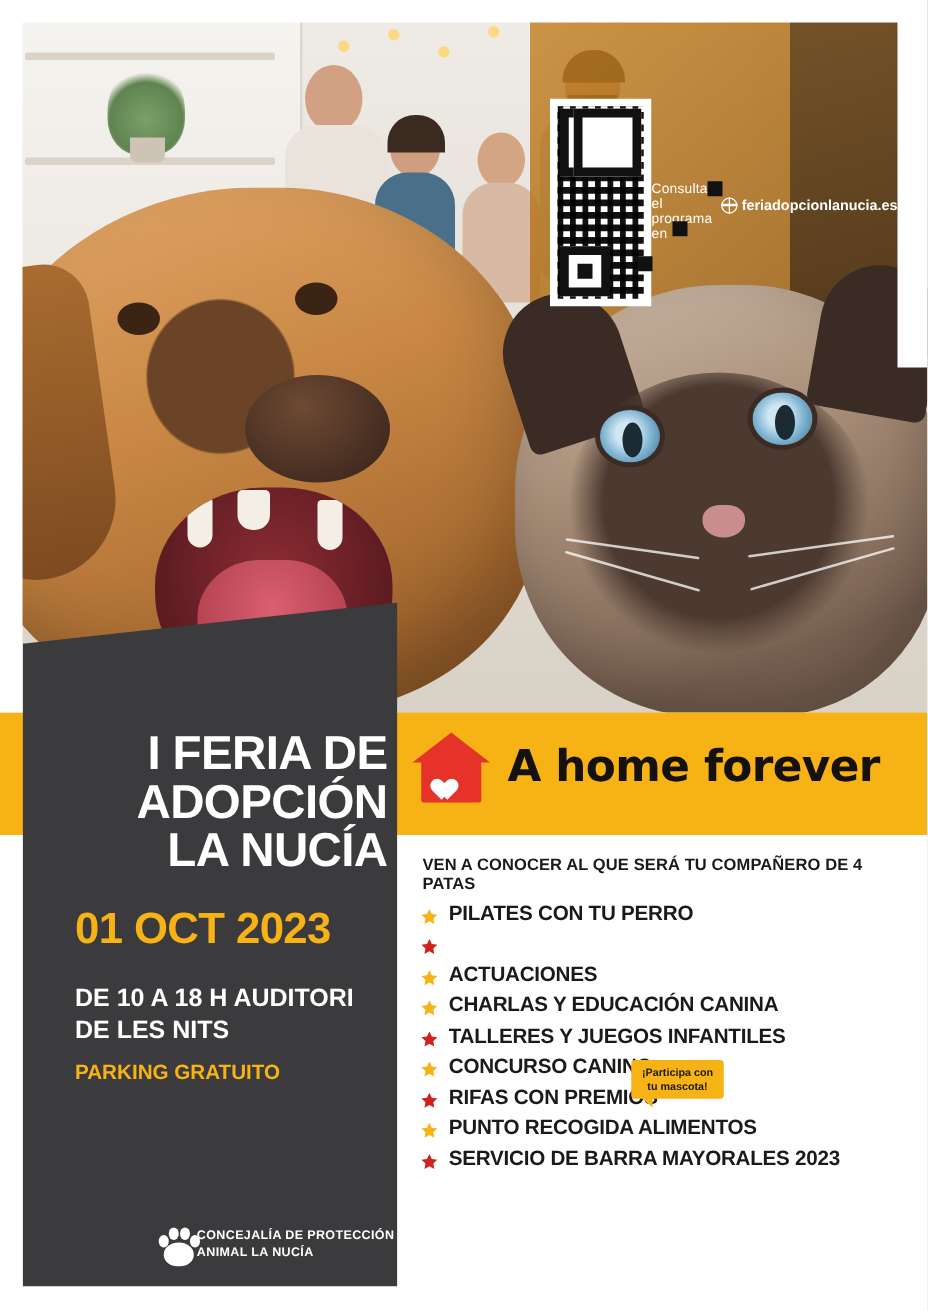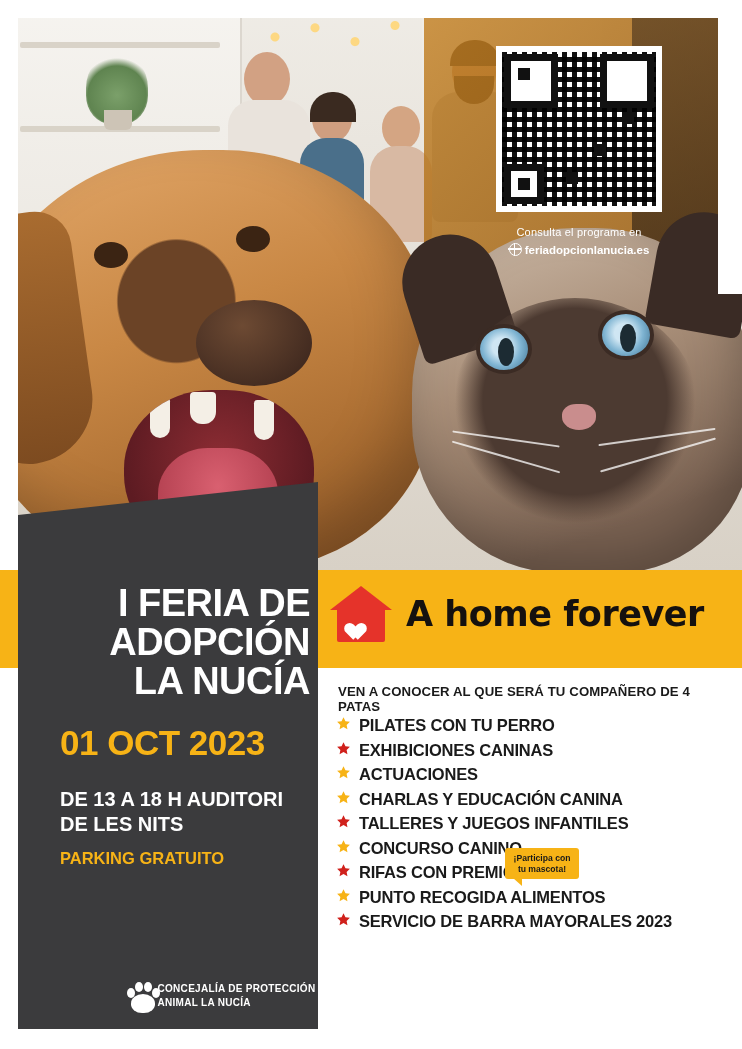--- a/index.html
+++ b/index.html
@@ -193,22 +193,22 @@
   
   .frame-top { position:absolute; left:0; top:0; width:742px; height:18px; background:#fff; z-index:30;}
   .frame-left { position:absolute; left:0; top:0; width:18px; height:570px; background:#fff; z-index:30;}
   .frame-right { position:absolute; right:0; top:0; width:24px; height:294px; background:#fff; z-index:30;}
 
   
   .qr-panel {
     position:absolute; right:24px; top:18px; width:278px; height:276px;
     background: rgba(0,0,0,.0);
     z-index:40;
-    display:flex; flex-direction:column; align-items:center; justify-content:flex-start;
-    padding-top:28px;
+    display:flex; align-items:center; justify-content:flex-start;
+    padding-top:12px;
   }
   .qr-code {
     width:166px; height:166px; background:#fff; padding:6px;
   }
   .qr-code .grid {
     width:100%; height:100%;
     background-color:#fff;
     background-image:
       repeating-linear-gradient(90deg, #111 0 5px, transparent 5px 10px),
       repeating-linear-gradient(0deg, #111 0 5px, transparent 5px 10px);
@@ -310,21 +310,21 @@
     font-family:"DejaVu Sans", sans-serif;
     font-size:35px; font-weight:bold; color:#15110f; letter-spacing:-0.5px;
   }
 
   .tagline {
     position:absolute; left:338px; top:684px; width:380px;
     color:#1a1a1a; font-size:13.2px; font-weight:bold; letter-spacing:.1px;
   }
   .list { position:absolute; left:336px; top:716px; width:400px; }
   .list-item {
-    display:flex; align-items:flex-start; gap:8px; height:24.5px;
+    display:flex; align-items:flex-end; gap:8px; height:24.5px;
     font-size:16.5px; font-weight:bold; color:#1a1a1a; letter-spacing:-.2px;
   }
   .list-item.red { color:#d0211c; }
   .star { width:15px; height:15px; flex:0 0 15px; }
   .star svg { display:block; }
 
   .bubble {
     position:absolute; left:505px; top:848px;
     background:#f7b316; color:#1a1a1a; font-size:8.6px; font-weight:bold;
     padding:5px 7px; border-radius:3px; line-height:1.25; text-align:center;
@@ -467,21 +467,21 @@
       <span class="qr-url">feriadopcionlanucia.es</span>
     </div>
   </div>
 
   <div class="yellow-band"></div>
 
   <div class="dark-panel">
     <div class="title-block">
       <div class="poster-title">I FERIA DE ADOPCIÓN LA NUCÍA</div>
       <div class="poster-date">01 OCT 2023</div>
-      <div class="poster-hours">DE 13 A 18 H AUDITORI DE LES NITS</div>
+      <div class="poster-hours">DE 10 A 18 H AUDITORI DE LES NITS</div>
       <div class="poster-parking">PARKING GRATUITO</div>
     </div>
 
     <div class="concejalia">
       <div class="paw">
         <div class="toe t1"></div>
           <div class="toe t2"></div>
           <div class="toe t3"></div>
           <div class="toe t4"></div>
         <div class="pad"></div>
@@ -509,21 +509,20 @@
           </svg>
       </span>
       <span>PILATES CON TU PERRO</span>
     </div>
     <div class="list-item">
       <span class="star">
         <svg width="15" height="15" viewBox="0 0 24 24">
             <path fill="#d0211c" d="M12 1.8l3.1 6.6 7.1.9-5.2 4.9 1.3 7-6.3-3.5-6.3 3.5 1.3-7L1.8 9.3l7.1-.9z"></path>
           </svg>
       </span>
-      <span>EXHIBICIONES CANINAS</span>
     </div>
     <div class="list-item">
       <span class="star">
         <svg width="15" height="15" viewBox="0 0 24 24">
             <path fill="#f7b316" d="M12 1.8l3.1 6.6 7.1.9-5.2 4.9 1.3 7-6.3-3.5-6.3 3.5 1.3-7L1.8 9.3l7.1-.9z"></path>
           </svg>
       </span>
       <span>ACTUACIONES</span>
     </div>
     <div class="list-item">

